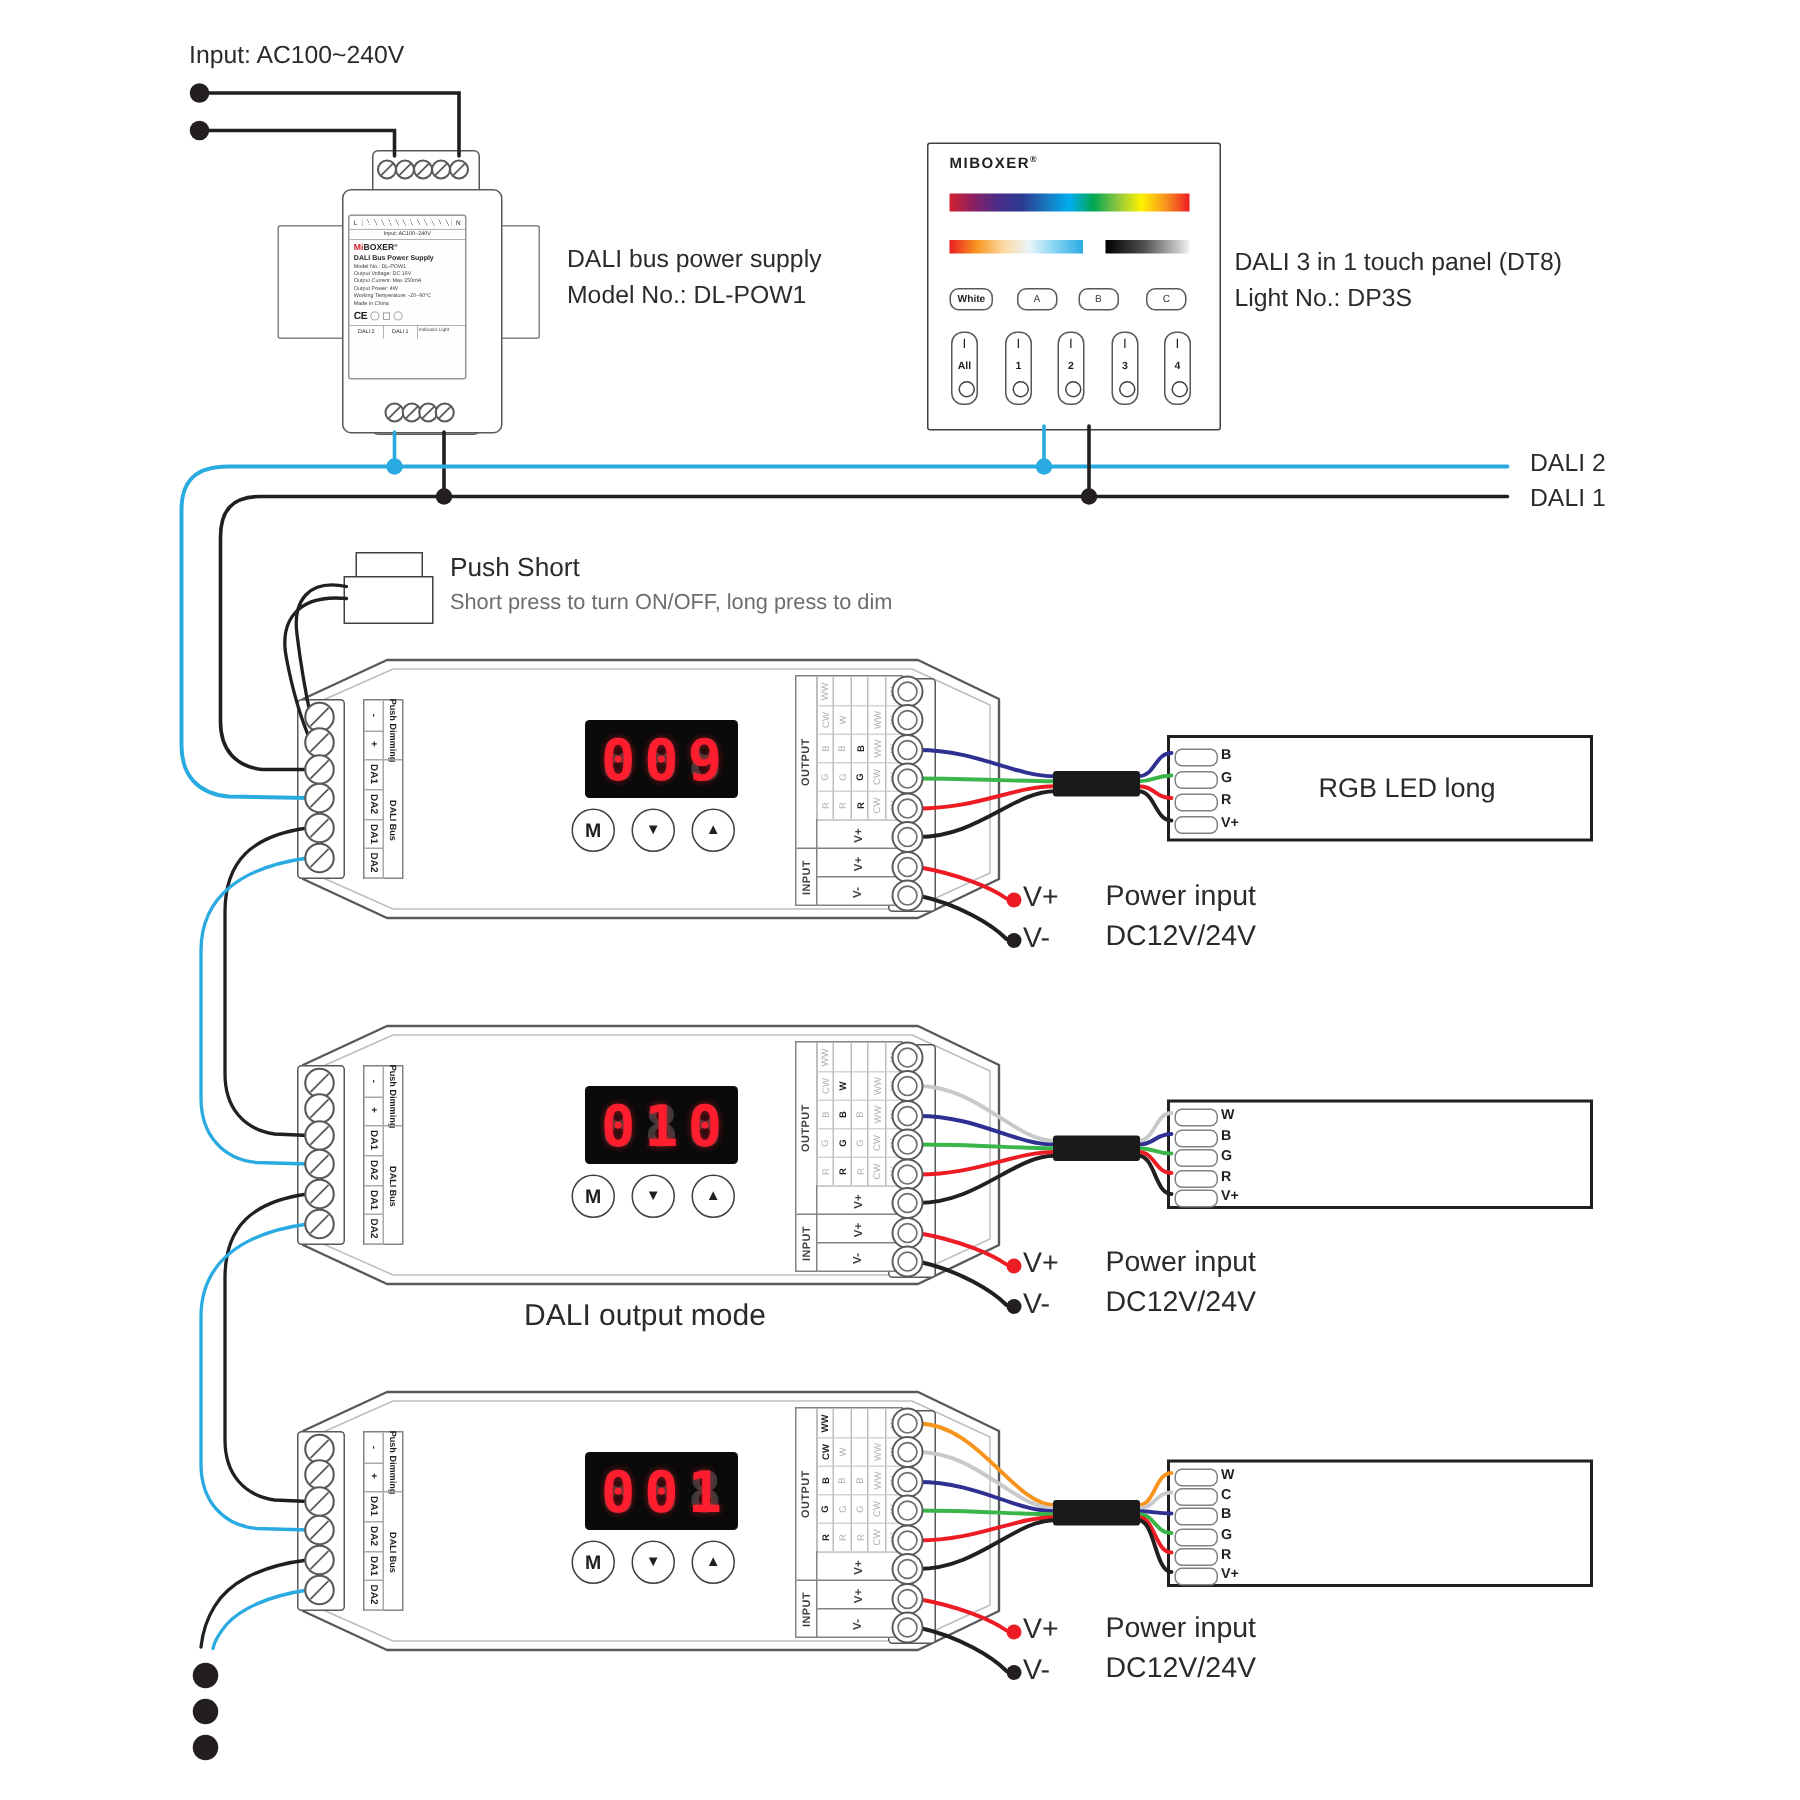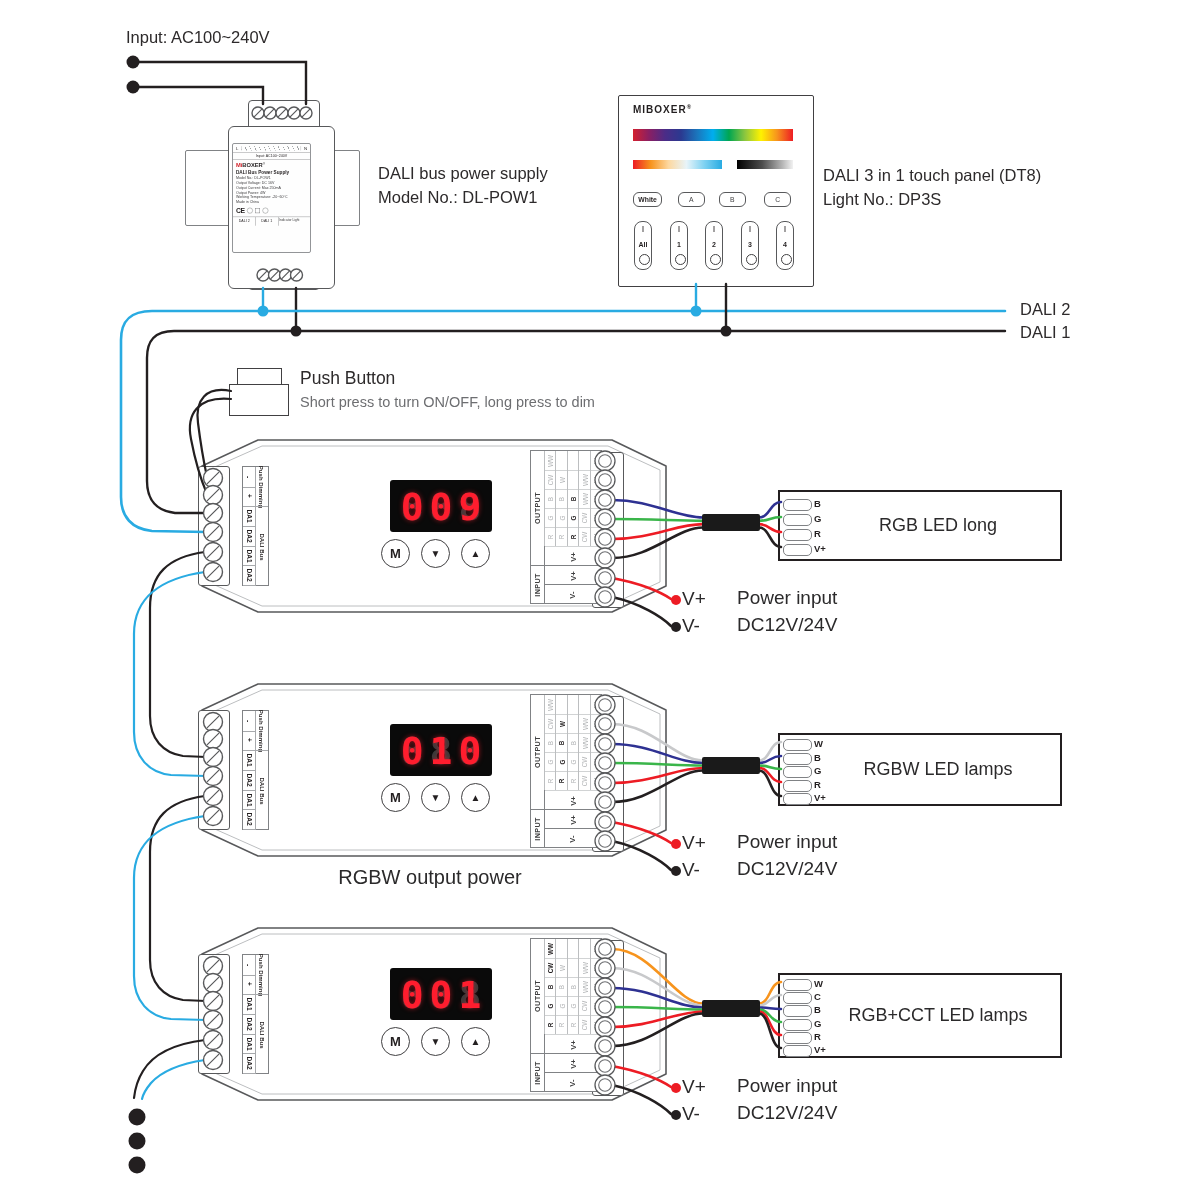--- a/index.html
+++ b/index.html
@@ -192,21 +192,21 @@
   </div>
 
   <div class="biglabel" style="left:823px;top:166px;">DALI 3 in 1 touch panel (DT8)</div>
   <div class="biglabel" style="left:823px;top:190px;">Light No.: DP3S</div>
 
   <div class="biglabel" style="left:1020px;top:300px;">DALI 2</div>
   <div class="biglabel" style="left:1020px;top:323px;">DALI 1</div>
 
   <div class="pbrect" style="left:237px;top:368px;width:43px;height:17px;"></div>
   <div class="pbrect" style="left:229px;top:384px;width:58px;height:30px;"></div>
-  <div class="pbtitle" style="left:300px;top:368px;">Push Button</div>
+  <div class="pbtitle" style="left:300px;top:368px;">Push Short</div>
   <div class="pbsub" style="left:300px;top:394px;">Short press to turn ON/OFF, long press to dim</div>
 
   <div id="controllers">
   <div class="controller" style="top: 430px;">
     <svg class="body-svg" width="900" height="225">
       <polygon points="68,10 422,10 476,36 476,156 422,182 68,182 12,156 12,36" fill="#ffffff" stroke="#58595b" stroke-width="1.6" stroke-linejoin="round"></polygon>
       <polygon points="72,16 418,16 470,40 470,152 418,176 72,176 18,152 18,40" fill="none" stroke="#bcbec0" stroke-width="1" stroke-linejoin="round"></polygon>
     </svg>
     <div class="lplate"></div>
     <div class="rplate"></div>
@@ -499,35 +499,34 @@
               <span>W</span>
             </div>
             <div class="mcell" style="top: 57px;">
               <span>W</span>
             </div>
             <div class="mcell" style="top: 76px;">
               <span>W</span>
             </div>
           </div>
         </div>
-    <div class="caption">RGBW output power</div>
+    <div class="caption">DALI output mode</div>
     <div class="lampbox" style="top: 59px; height: 69px;">
       <div class="pills">
             <div class="pill" style="top: 4px;"></div>
             <span class="pill-label" style="top: 3px;">W</span>
             <div class="pill" style="top: 17.5px;"></div>
             <span class="pill-label" style="top: 16.5px;">B</span>
             <div class="pill" style="top: 31px;"></div>
             <span class="pill-label" style="top: 30px;">G</span>
             <div class="pill" style="top: 44.5px;"></div>
             <span class="pill-label" style="top: 43.5px;">R</span>
             <div class="pill" style="top: 58px;"></div>
             <span class="pill-label" style="top: 57px;">V+</span>
           </div>
-      <div class="lamptitle">RGBW LED lamps</div>
     </div>
     <div class="pwr" style="left:492px;top:158px;">V+</div>
     <div class="pwr" style="left:492px;top:185px;">V-</div>
     <div class="pwr" style="left:547px;top:157px;">Power input</div>
     <div class="pwr" style="left:547px;top:184px;">DC12V/24V</div>
   </div>
 
   <div class="controller" style="top: 918px;">
     <svg class="body-svg" width="900" height="225">
       <polygon points="68,10 422,10 476,36 476,156 422,182 68,182 12,156 12,36" fill="#ffffff" stroke="#58595b" stroke-width="1.6" stroke-linejoin="round"></polygon>
@@ -678,21 +677,20 @@
             <span class="pill-label" style="top: 16.2px;">C</span>
             <div class="pill" style="top: 30.4px;"></div>
             <span class="pill-label" style="top: 29.4px;">B</span>
             <div class="pill" style="top: 43.6px;"></div>
             <span class="pill-label" style="top: 42.6px;">G</span>
             <div class="pill" style="top: 56.8px;"></div>
             <span class="pill-label" style="top: 55.8px;">R</span>
             <div class="pill" style="top: 70px;"></div>
             <span class="pill-label" style="top: 69px;">V+</span>
           </div>
-      <div class="lamptitle">RGB+CCT LED lamps</div>
     </div>
     <div class="pwr" style="left:492px;top:158px;">V+</div>
     <div class="pwr" style="left:492px;top:185px;">V-</div>
     <div class="pwr" style="left:547px;top:157px;">Power input</div>
     <div class="pwr" style="left:547px;top:184px;">DC12V/24V</div>
   </div>
 </div>
 
   <svg id="wire-layer" width="1200" height="1200">
       <path d="M133,62 H306 V104" fill="none" stroke="#231f20" stroke-width="2.4" stroke-linecap="round"></path>

